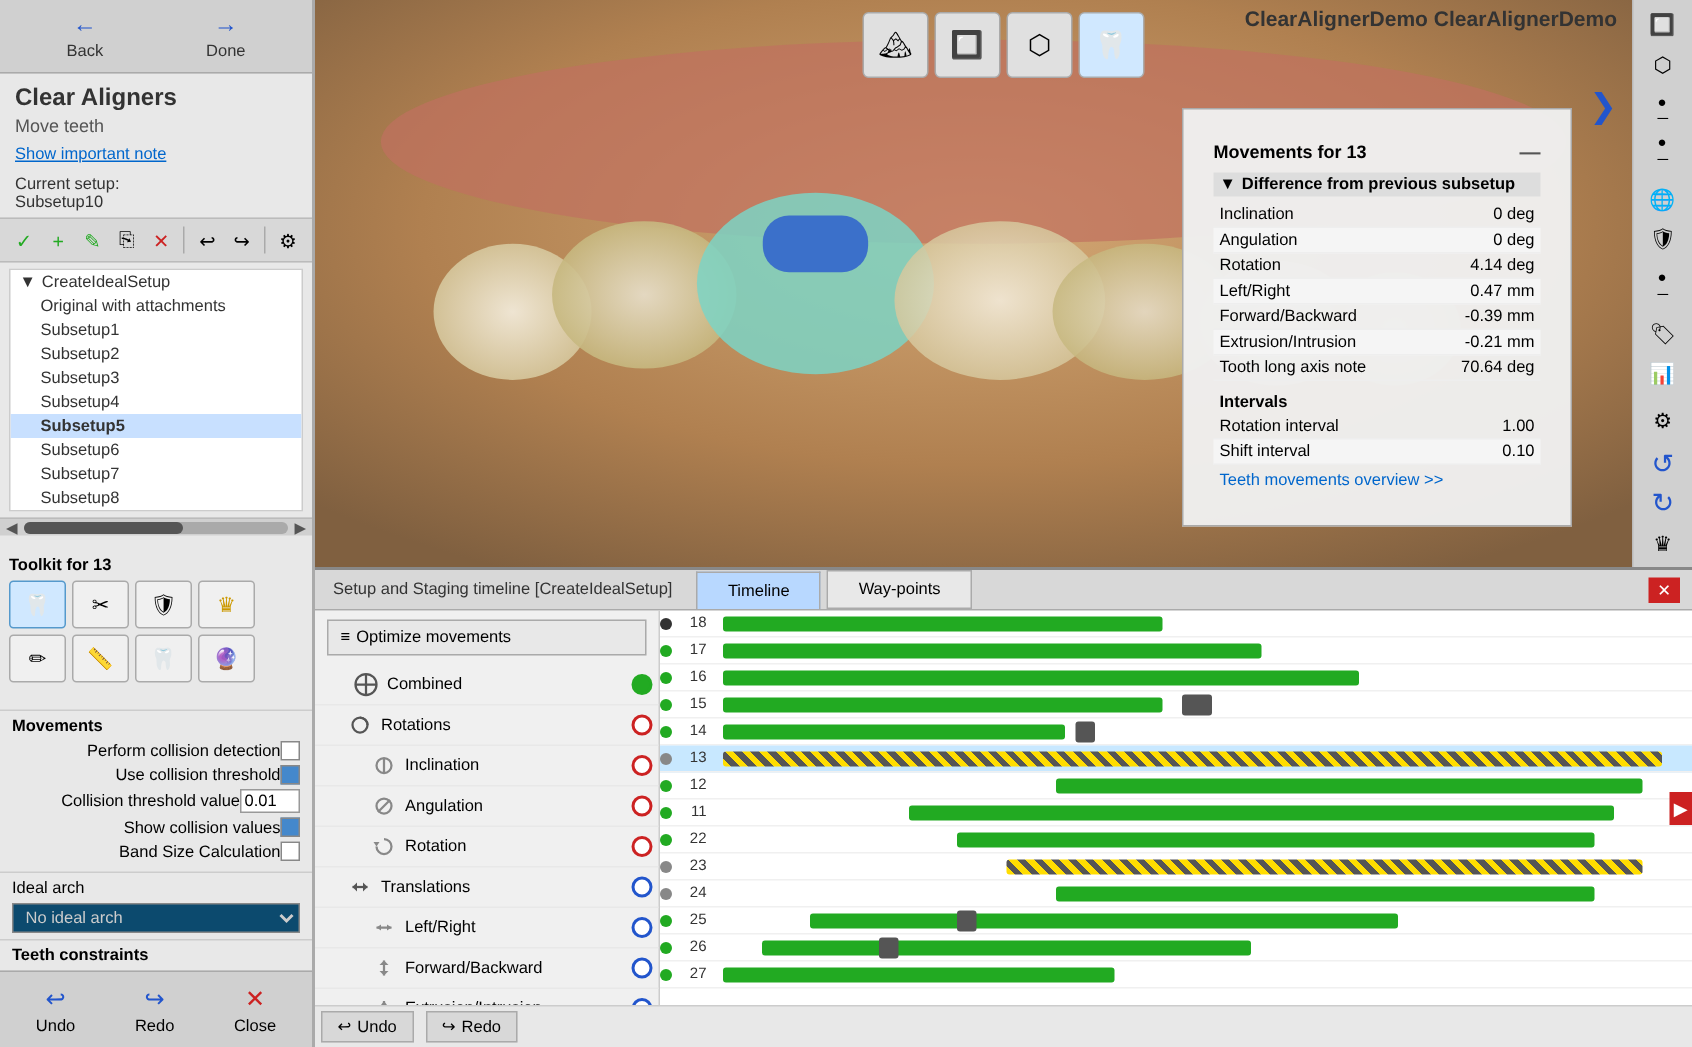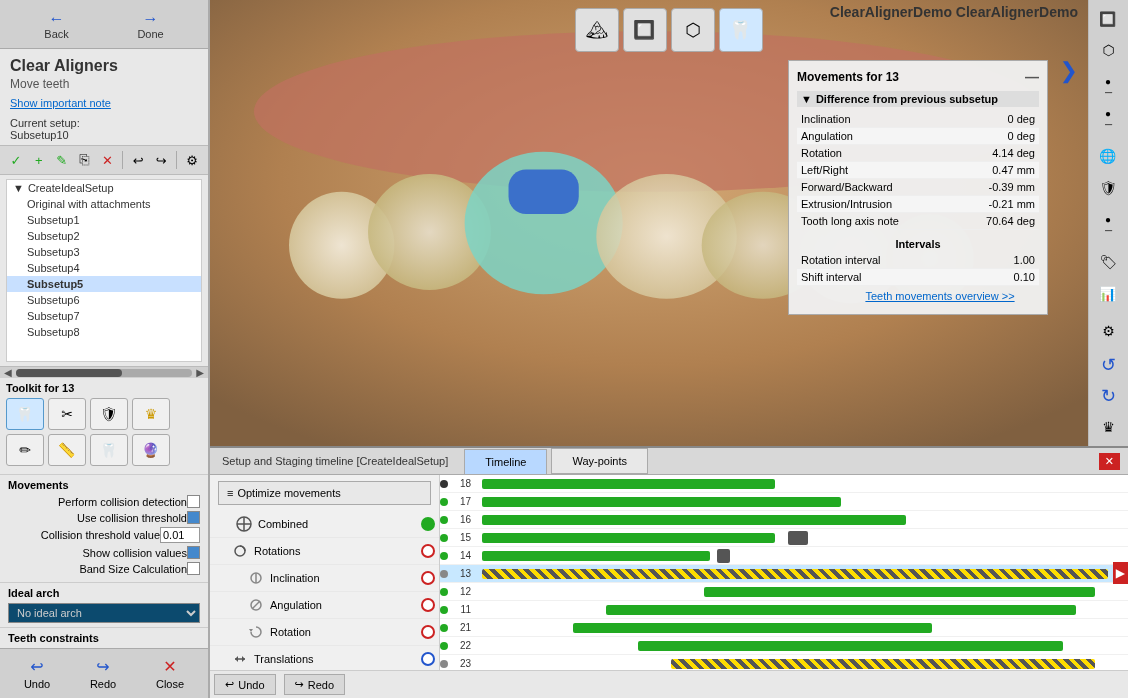--- a/index.html
+++ b/index.html
@@ -122,21 +122,21 @@
     #tree-scroll-bar {
       height: 12px;
       background: #d0d0d0;
       display: flex;
       align-items: center;
       padding: 0 4px;
       border-top: 1px solid #bbb;
     }
 
     #toolkit-section {
-      padding: 4px 6px;
+      padding: 14px 6px;
     }
 
     #toolkit-title {
       font-size: 11px;
       font-weight: bold;
       margin-bottom: 4px;
     }
 
     .toolkit-row {
       display: flex;
@@ -190,21 +190,21 @@
       font-size: 11px;
       padding: 1px 2px;
     }
 
     #ideal-arch-section {
       padding: 4px 8px;
       border-top: 1px solid #ccc;
     }
 
     .section-title {
-      font-weight: bold;
+      font-weight: normal;
       font-size: 11px;
       margin-bottom: 4px;
     }
 
     .ideal-arch-select {
       width: 100%;
       background: #0c4a6e;
       color: #ccc;
       border: 1px solid #888;
       font-size: 11px;
@@ -276,29 +276,28 @@
     #viewport {
       flex: 1;
       background: linear-gradient(180deg, #b0b8c0 0%, #808890 100%);
       position: relative;
       min-height: 300px;
     }
 
     
     #movements-panel {
       position: absolute;
-      top: 60px;
+      top: 72px;
       right: 80px;
       background: rgba(240,240,240,0.97);
       border: 1px solid #aaa;
-      padding: 8px;
+      padding: 20px;
       min-width: 260px;
       font-size: 11px;
       z-index: 20;
-      text-align: center;
     }
 
     #movements-panel-header {
       display: flex;
       justify-content: space-between;
       align-items: center;
       margin-bottom: 6px;
       font-size: 12px;
       font-weight: bold;
     }
@@ -325,25 +324,23 @@
     .mp-row:nth-child(even) { background: #f5f5f5; }
 
     .mp-intervals {
       margin-top: 6px;
       font-weight: bold;
       padding: 2px 4px;
     }
 
     .mp-link {
       color: #0066cc;
-      text-decoration: underline;
       cursor: pointer;
       padding: 4px;
       display: block;
-      margin-left: 44px;
     }
 
     
     #right-icons {
       position: absolute;
       right: 0;
       top: 0;
       bottom: 0;
       width: 40px;
       background: #d0d0d0;
@@ -360,21 +357,21 @@
       display: flex; align-items: center; justify-content: center;
       cursor: pointer;
       font-size: 14px;
       border-radius: 3px;
     }
 
     
     #timeline-panel {
       background: #f0f0f0;
       border-top: 2px solid #888;
-      height: 252px;
+      height: 320px;
       display: flex;
       flex-direction: column;
     }
 
     #timeline-header {
       display: flex;
       align-items: center;
       background: #d8d8d8;
       border-bottom: 1px solid #aaa;
       padding: 0;
@@ -1030,27 +1027,20 @@
           </div>
 
           <div class="chart-row">
             <div class="row-dot dot-green"></div>
             <div class="row-num">11</div>
             <div class="bar-area">
               <div class="bar bar-green" style="left:20%; width:72%;"></div>
             </div>
           </div>
 
-          <div class="chart-row">
-            <div class="row-dot dot-green"></div>
-            <div class="row-num">21</div>
-            <div class="bar-area">
-              <div class="bar bar-green" style="left:15%; width:55%;"></div>
-            </div>
-          </div>
 
           <div class="chart-row">
             <div class="row-dot dot-green"></div>
             <div class="row-num">22</div>
             <div class="bar-area">
               <div class="bar bar-green" style="left:25%; width:65%;"></div>
             </div>
           </div>
 
           <div class="chart-row">

